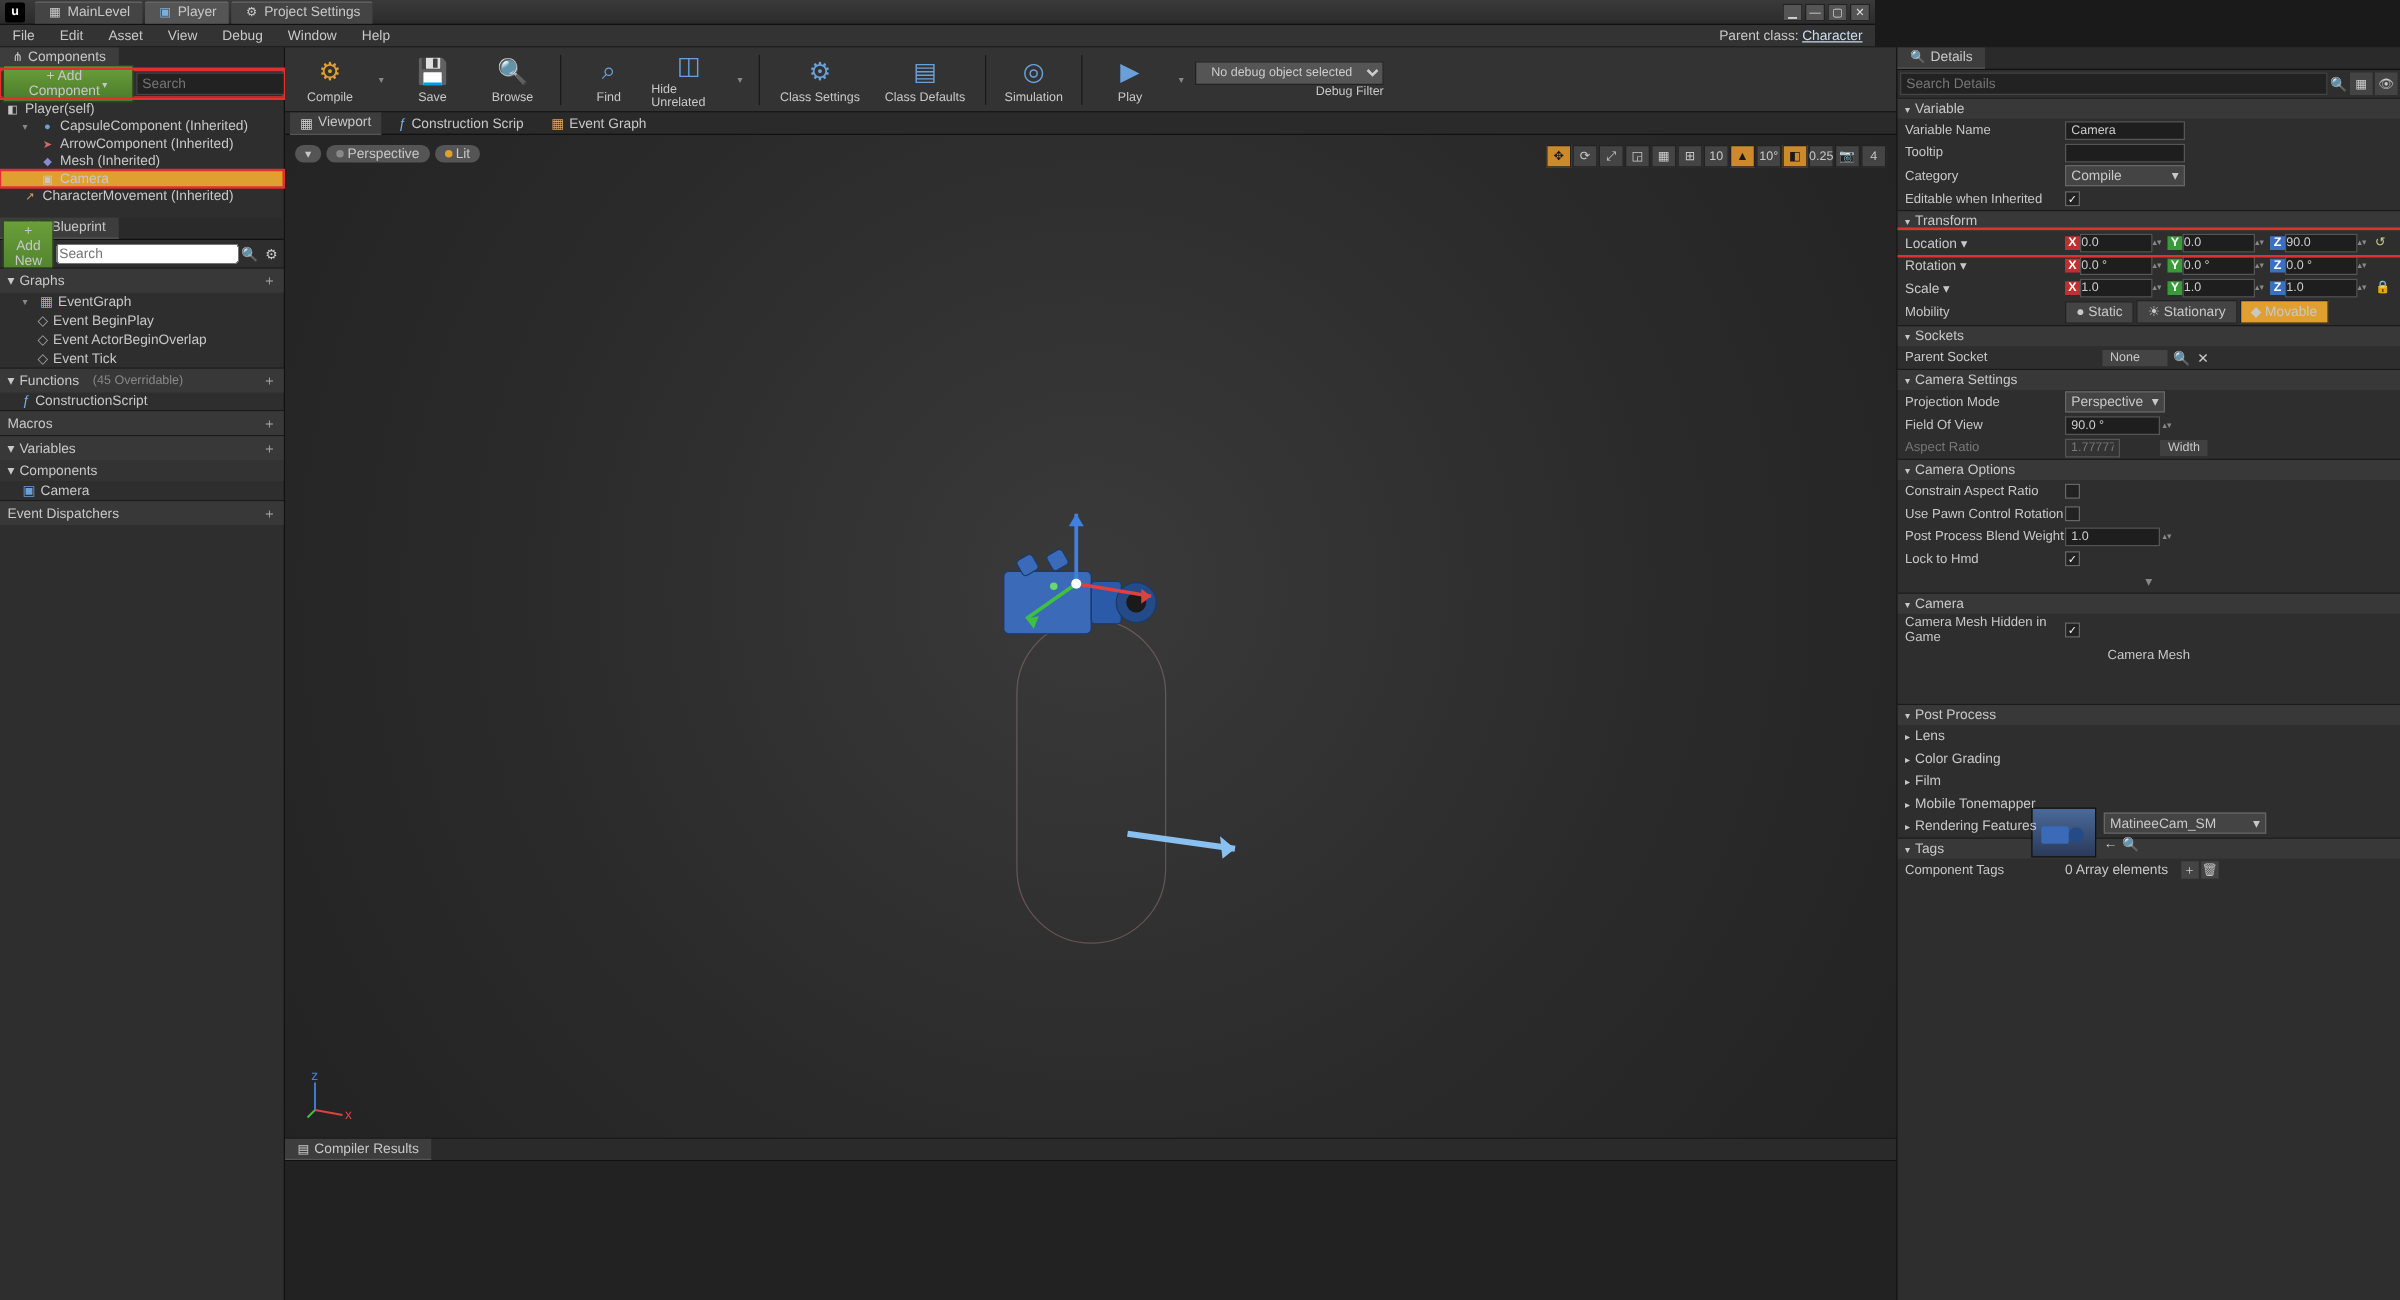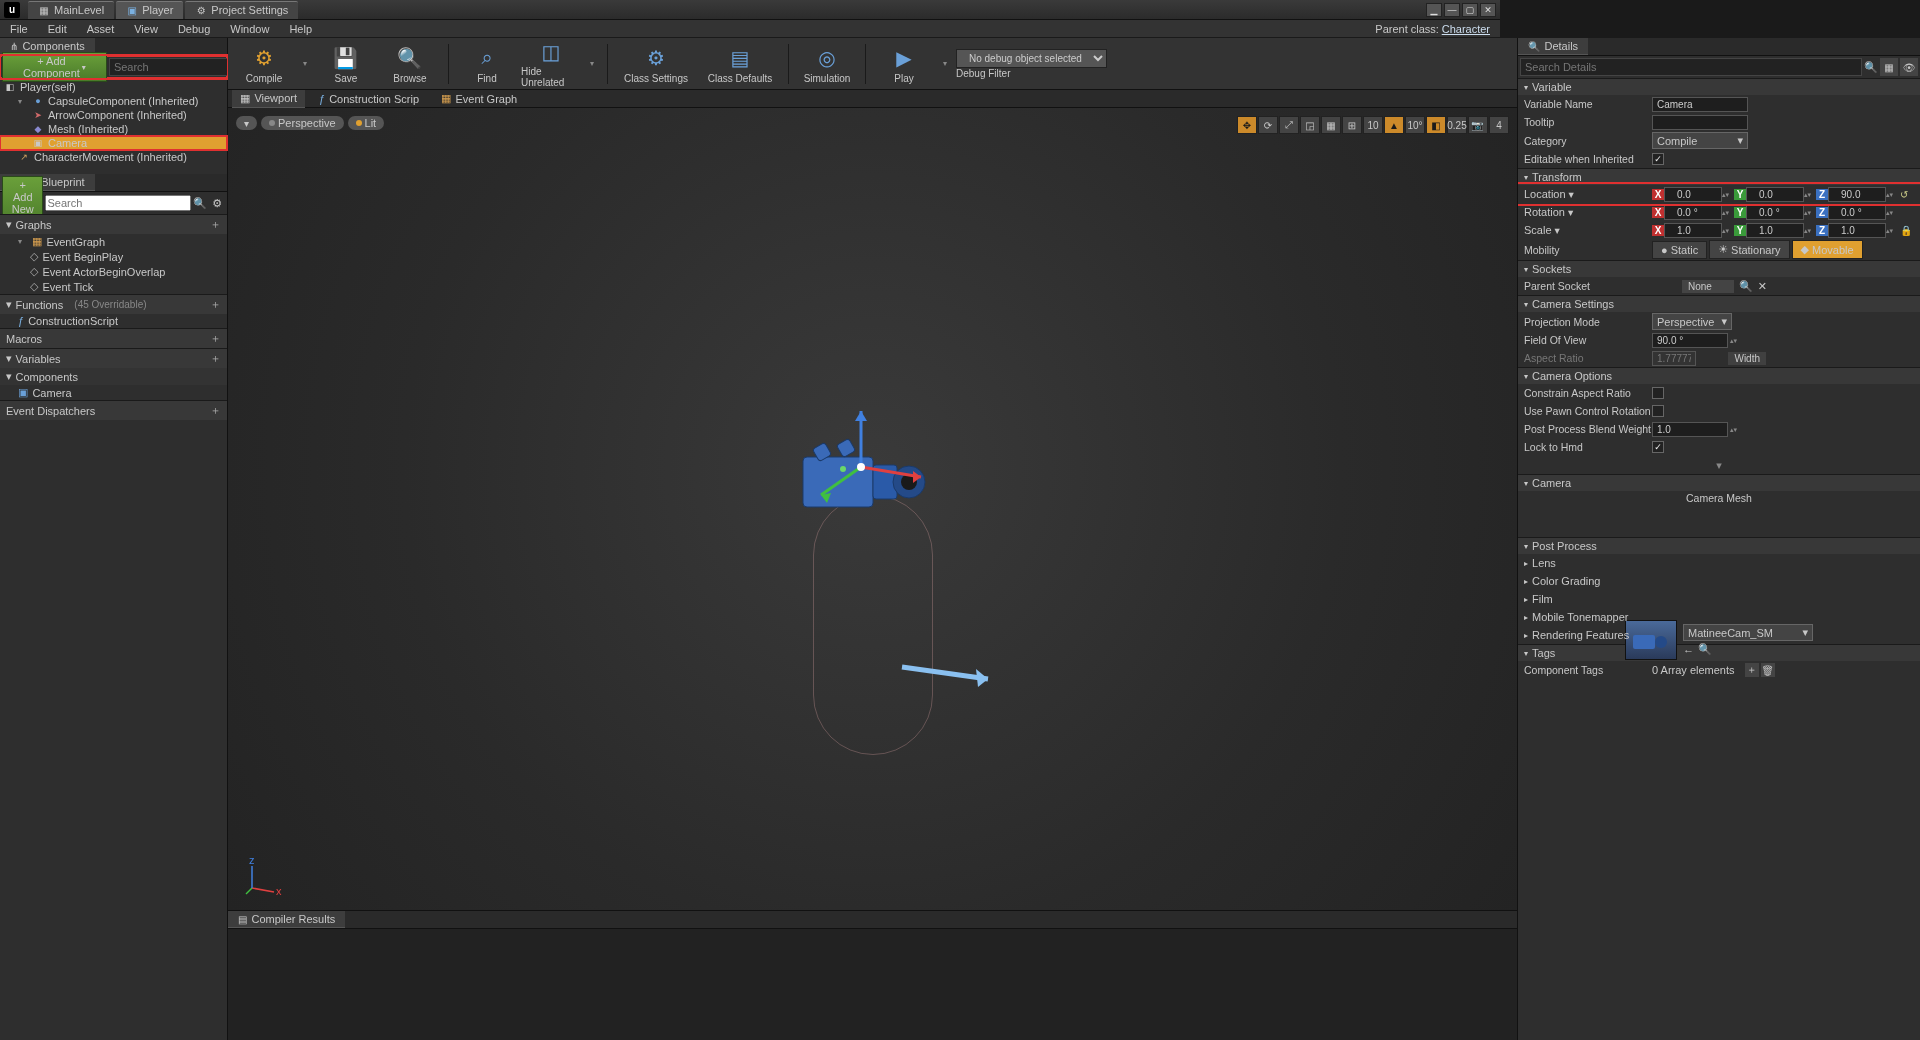--- a/index.html
+++ b/index.html
@@ -58,21 +58,21 @@
 
 
 .big-toolbar{height:52px;background:#333;border-bottom:1px solid #111;display:flex;align-items:center;padding:0 6px;gap:4px;}
 .tbtn{display:flex;flex-direction:column;align-items:center;justify-content:center;width:60px;height:48px;gap:1px;}
 .tbtn .tico{width:28px;height:28px;display:flex;align-items:center;justify-content:center;font-size:20px;}
 .tbtn .tlbl{font-size:10px;}
 .tsep{width:1px;height:40px;background:#1a1a1a;margin:0 4px;}
 .tdrop{width:14px;height:48px;color:#888;display:flex;align-items:center;justify-content:center;font-size:8px;}
 
 .debug-sel{background:#555;border:1px solid #222;color:#ccc;padding:2px 8px;font-size:10px;}
-.debug-wrap{display:flex;flex-direction:column;align-items:flex-start;}
+.debug-wrap{display:flex;flex-direction:column;align-items:flex-end;}
 
 .viewport-tabs{height:18px;background:#2a2a2a;display:flex;align-items:center;padding:0 4px;gap:6px;border-bottom:1px solid #111;}
 .vtab{display:flex;align-items:center;gap:4px;padding:2px 8px;}
 .vtab-on{background:#3d3d3d;border-bottom:1px solid #555;}
 
 .viewport{flex:1;position:relative;background:radial-gradient(circle at 50% 45%,#3a3a3a 0%,#2a2a2a 60%,#232323 100%);overflow:hidden;}
 .vp-pills{position:absolute;top:8px;left:8px;display:flex;gap:4px;}
 .pill{background:#555;border-radius:8px;padding:1px 8px;font-size:10px;display:flex;align-items:center;gap:3px;}
 .pill .dot{width:6px;height:6px;border-radius:3px;background:#888;}
 .vp-icons{position:absolute;top:8px;right:8px;display:flex;gap:1px;}
@@ -101,21 +101,21 @@
 .row .lbl{flex:0 0 128px;font-size:10.5px;}
 .row .val{display:flex;align-items:center;gap:2px;}
 .txtf{background:#1e1e1e;border:1px solid #555;color:#ccc;padding:1px 4px;width:96px;font-size:10px;}
 .dd{background:#444;border:1px solid #666;padding:1px 4px;width:96px;font-size:10px;display:flex;justify-content:space-between;align-items:center;}
 .chk{width:12px;height:12px;background:#222;border:1px solid #666;}
 .chk.on::after{content:"✓";color:#eee;font-size:9px;display:block;text-align:center;line-height:10px;}
 .vec3{display:flex;gap:0px;}
 .vax{display:flex;align-items:center;}
 .vax .axl{width:12px;text-align:center;font-weight:bold;font-size:10px;color:#fff;}
 .vax.x .axl{background:#c03030;} .vax.y .axl{background:#3a9a3a;} .vax.z .axl{background:#3a70c0;}
-.vax input{width:58px;background:#1e1e1e;border:1px solid #555;padding:1px 12px;font-size:10px;color:#ccc;}
+.vax input{width:58px;background:#1e1e1e;border:1px solid #555;padding:1px 0;font-size:10px;color:#ccc;}
 .spin{width:10px;font-size:7px;color:#888;display:flex;flex-direction:column;line-height:5px;}
 .mob-row .mob-btn{padding:2px 8px;background:#444;border:1px solid #222;font-size:10px;display:flex;align-items:center;gap:3px;}
 .mob-row .mob-btn.on{background:#e0a030;color:#1a1a1a;}
 .reset-ico{font-size:10px;color:#cc8;margin-left:4px;}
 .thumb{width:52px;height:40px;background:linear-gradient(#4a6a9a,#2a3a5a);border:1px solid #111;display:flex;align-items:center;justify-content:center;}
 .socket-box{background:#444;padding:1px 6px;width:52px;font-size:10px;margin-left:30px;}
 
 .hl-red-box{outline:2px solid #e03030;outline-offset:1px;}
 
 .array-btn{width:14px;height:14px;background:#444;display:flex;align-items:center;justify-content:center;font-size:10px;}
@@ -635,20 +635,26 @@
           </div>
         </div>
     <div class="row" style="justify-content:center;">
           <span style="color:#888;">▾</span>
         </div>
 
     <div class="cat-head">
           <span class="tri">▾</span>
           <span>Camera</span>
         </div>
+    <div class="row">
+          <span class="lbl">Camera Mesh Hidden in Game</span>
+          <div class="val">
+            <div class="chk on"></div>
+          </div>
+        </div>
     <div class="row" style="height:46px;flex-direction:column;">
           <span class="lbl">Camera Mesh</span>
       <div class="val">
         <div class="thumb">
               <svg width="40" height="26">
                 <rect x="2" y="8" width="22" height="14" rx="2" fill="#3a6ab8"></rect>
                 <circle cx="30" cy="15" r="6" fill="#244a88"></circle>
               </svg>
             </div>
         <div style="display:flex;flex-direction:column;gap:2px;margin-left:4px;">

